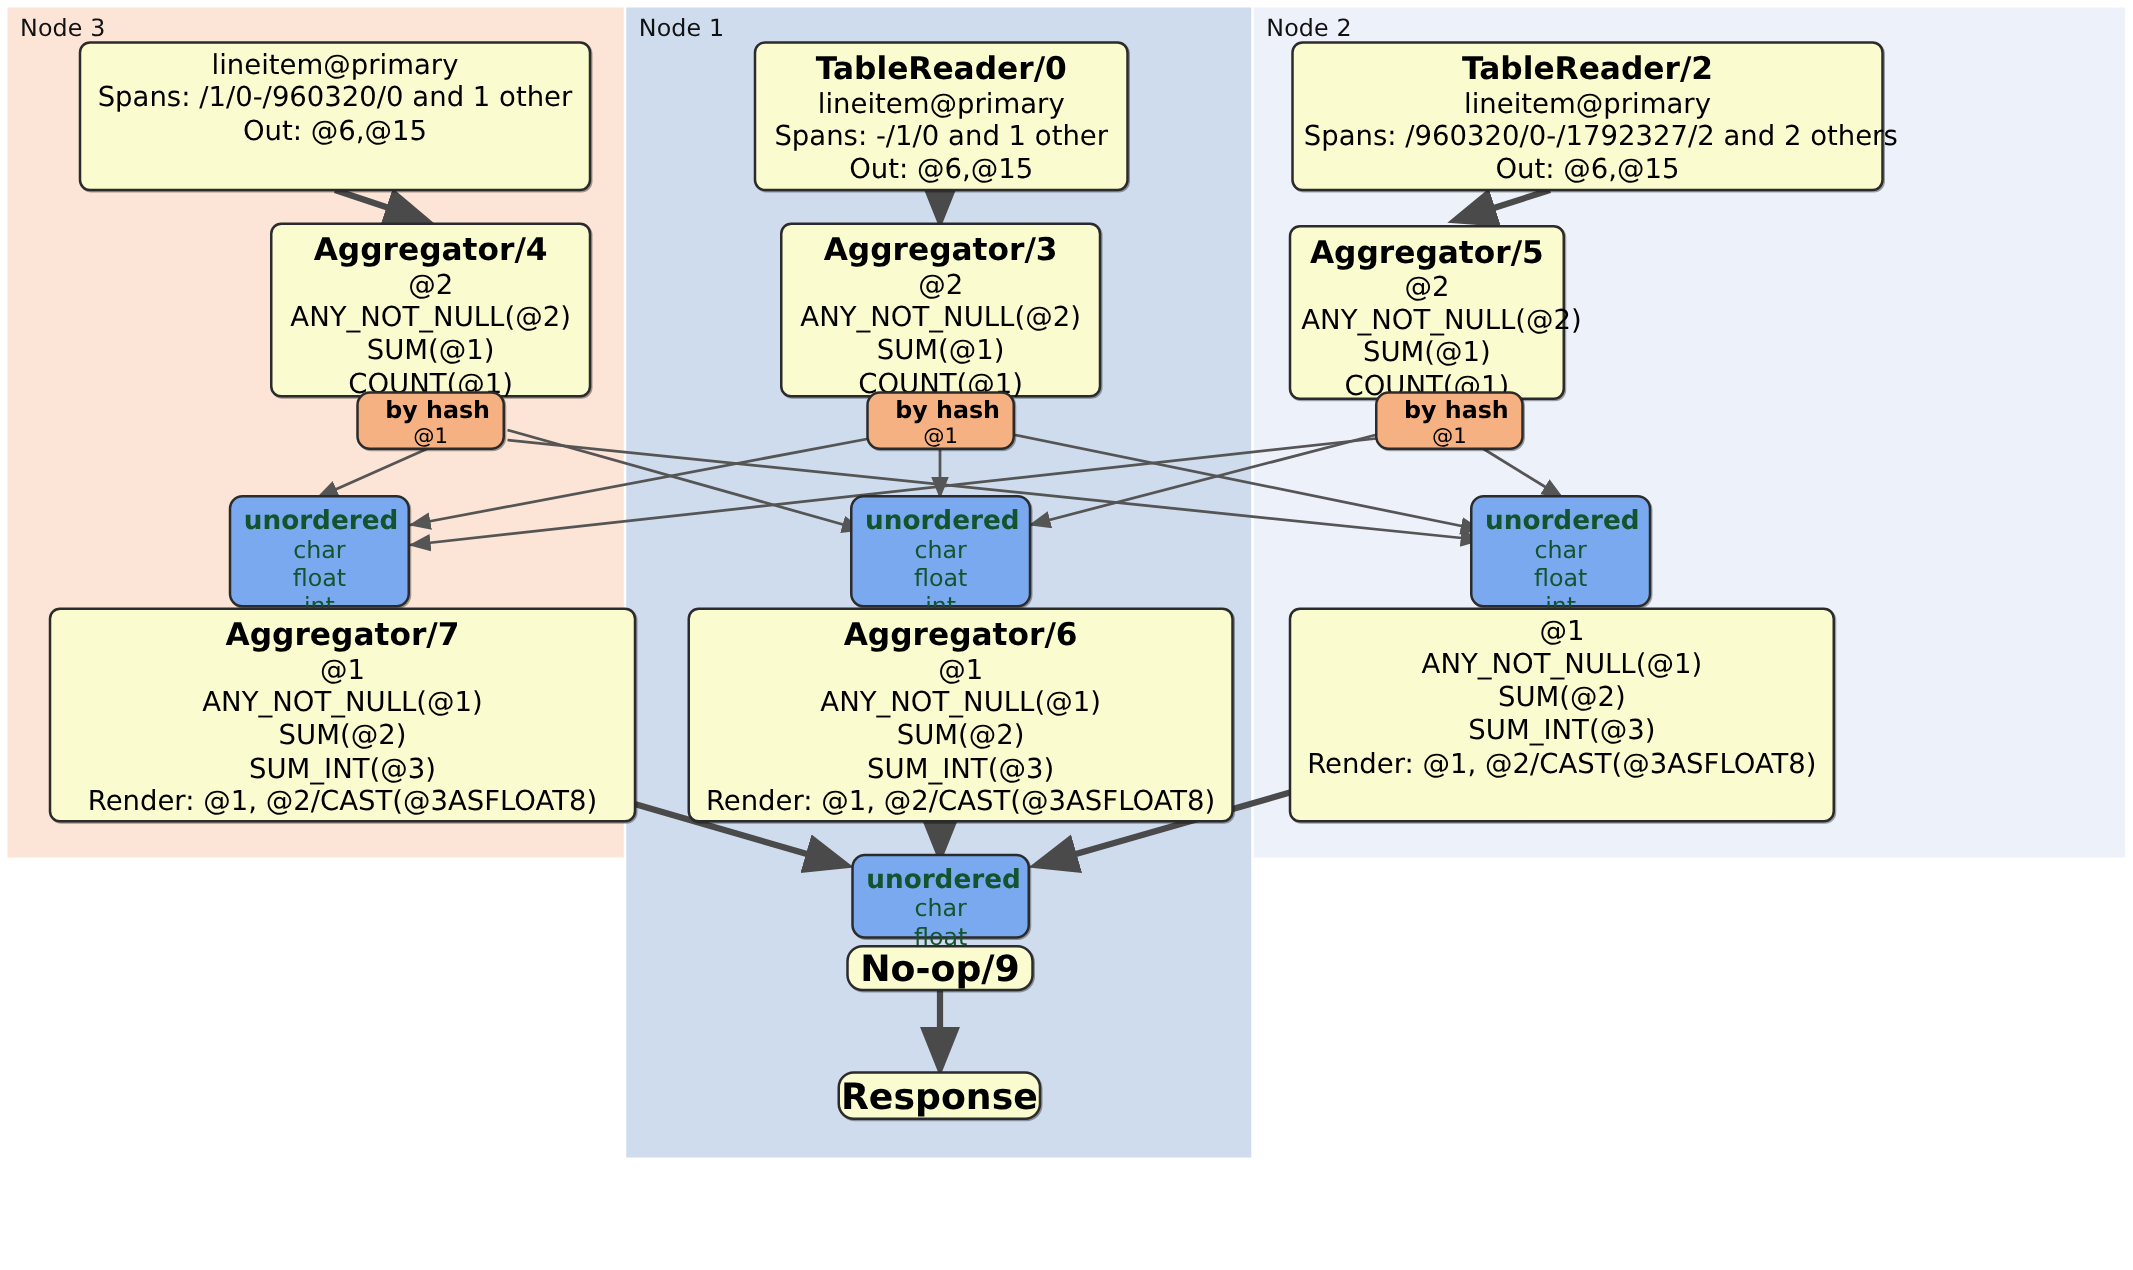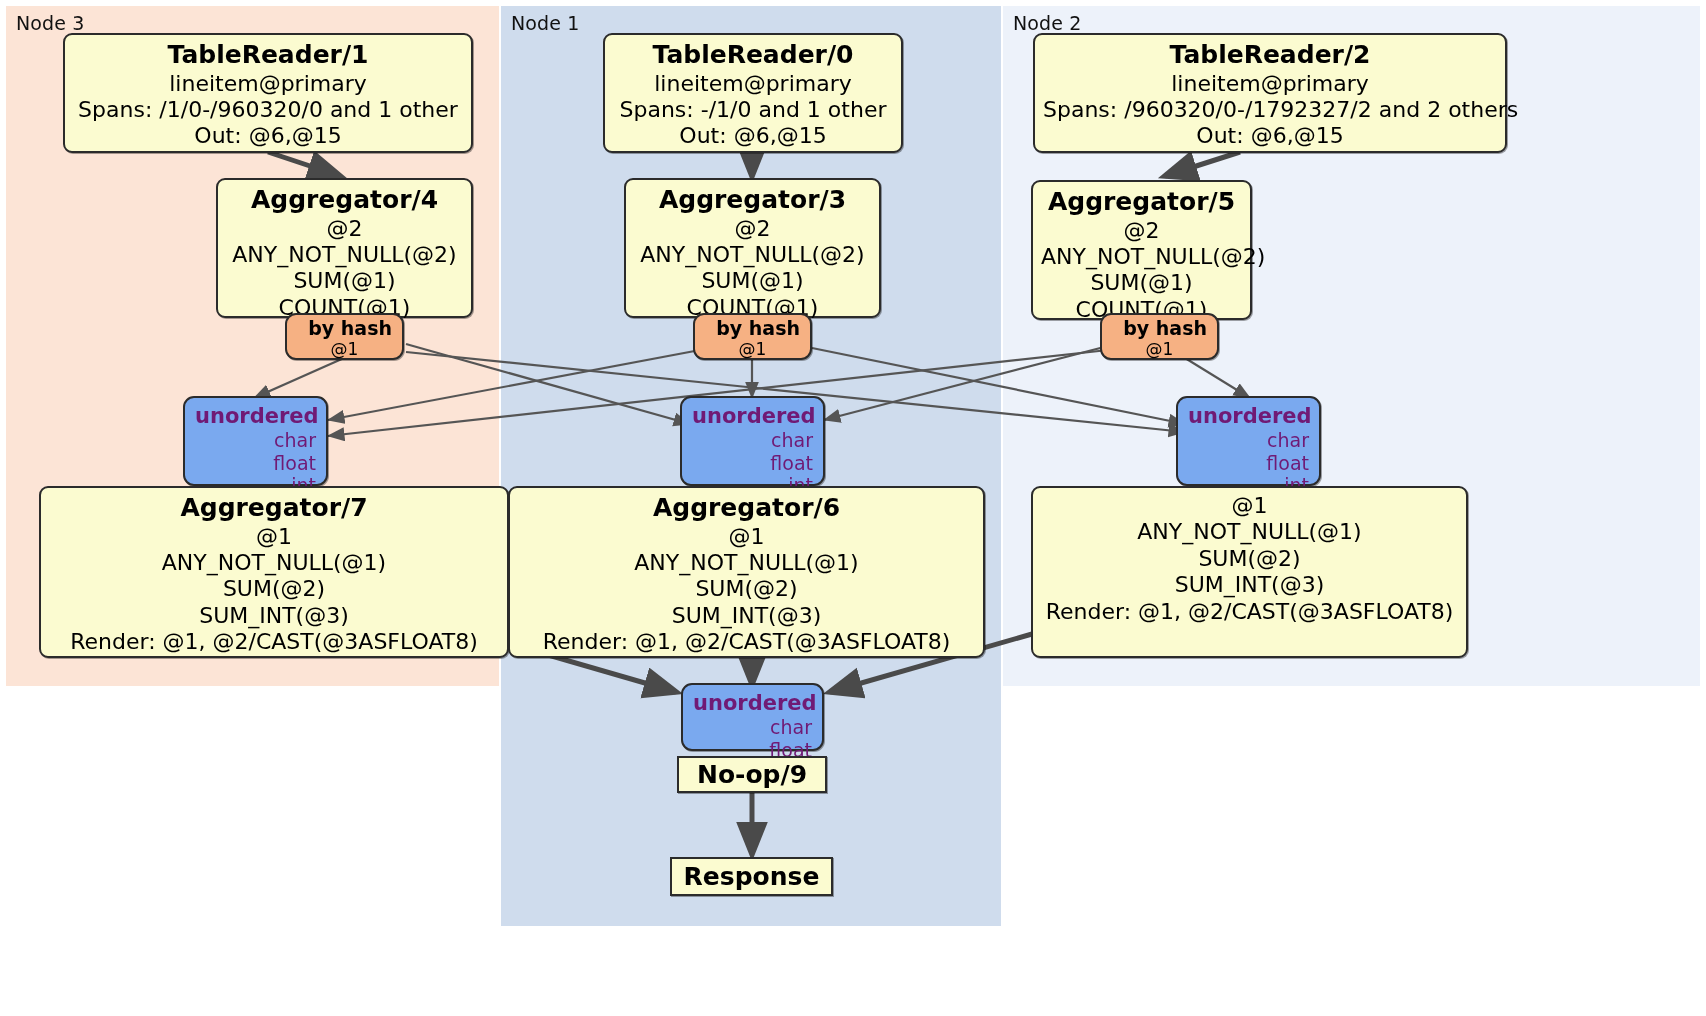--- a/index.html
+++ b/index.html
@@ -46,34 +46,34 @@
   }
   .router .title{font-weight:bold;font-size:19px;line-height:1.15;text-align:right;}
   .router .line{font-size:17px;line-height:1.12;}
 
   
   .sync{
     position:absolute;box-sizing:border-box;
     background:#7aa9ef;
     border:2px solid #2b2b2b;
     border-radius:11px;
-    text-align:right;color:#701a75;
+    text-align:center;color:#14532d;
     padding:6px 10px 7px 10px;
     box-shadow:1px 1px 0 rgba(0,0,0,.35);
   }
   .sync .title{font-weight:bold;font-size:21px;line-height:1.20;}
   .sync .line{font-size:19px;line-height:1.18;}
 
   
   .pill{
     position:absolute;box-sizing:border-box;
-    background:#fbfbd0;border:2px solid #2b2b2b;border-radius:0;
+    background:#fbfbd0;border:2px solid #2b2b2b;border-radius:13px;
     text-align:center;color:#000;
     display:flex;align-items:center;justify-content:center;
-    font-weight:bold;font-size:25px;
+    font-weight:bold;font-size:29px;
     box-shadow:1px 1px 0 rgba(0,0,0,.35);
   }
 
   svg.edges{position:absolute;left:0;top:0;width:1706px;height:1016px;overflow:visible;}
 </style>
 </head>
 <body>
 
 <div id="canvas">
 
@@ -116,21 +116,20 @@
     </g>
 
     <path d="M476,634 L676,692" stroke="#4a4a4a" stroke-width="5" fill="none" marker-end="url(#ah-thick)"></path>
     <path d="M752,660 L752,684" stroke="#4a4a4a" stroke-width="5" fill="none" marker-end="url(#ah-thick)"></path>
     <path d="M1032,634 L830,692" stroke="#4a4a4a" stroke-width="5" fill="none" marker-end="url(#ah-thick)"></path>
 
     <path d="M752,792 L752,854" stroke="#4a4a4a" stroke-width="5" fill="none" marker-end="url(#ah-thick)"></path>
   </svg>
 
   <div class="proc" style="left:63px;top:33px;width:410px;height:120px;">
-    <div class="title">TableReader/1</div>
     <div class="line">lineitem@primary</div>
     <div class="line">Spans: /1/0-/960320/0 and 1 other</div>
     <div class="line">Out: @6,@15</div>
   </div>
 
   <div class="proc" style="left:603px;top:33px;width:300px;height:120px;">
     <div class="title">TableReader/0</div>
     <div class="line">lineitem@primary</div>
     <div class="line">Spans: -/1/0 and 1 other</div>
     <div class="line">Out: @6,@15</div>
@@ -205,21 +204,21 @@
 
   <div class="proc" style="left:39px;top:486px;width:470px;height:172px;">
     <div class="title">Aggregator/7</div>
     <div class="line">@1</div>
     <div class="line">ANY_NOT_NULL(@1)</div>
     <div class="line">SUM(@2)</div>
     <div class="line">SUM_INT(@3)</div>
     <div class="line">Render: @1, @2/CAST(@3ASFLOAT8)</div>
   </div>
 
-  <div class="proc" style="left:508px;top:486px;width:477px;height:172px;">
+  <div class="proc" style="left:550px;top:486px;width:437px;height:172px;">
     <div class="title">Aggregator/6</div>
     <div class="line">@1</div>
     <div class="line">ANY_NOT_NULL(@1)</div>
     <div class="line">SUM(@2)</div>
     <div class="line">SUM_INT(@3)</div>
     <div class="line">Render: @1, @2/CAST(@3ASFLOAT8)</div>
   </div>
 
   <div class="proc" style="left:1031px;top:486px;width:437px;height:172px;">
     <div class="line">@1</div>

